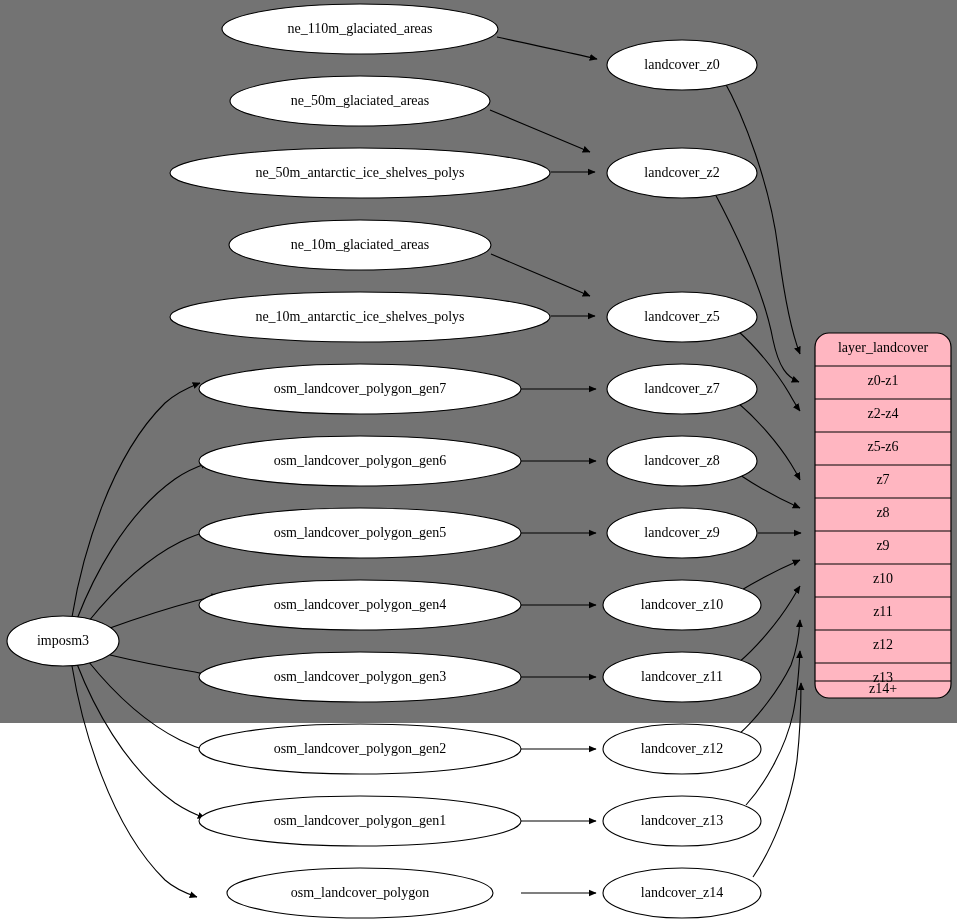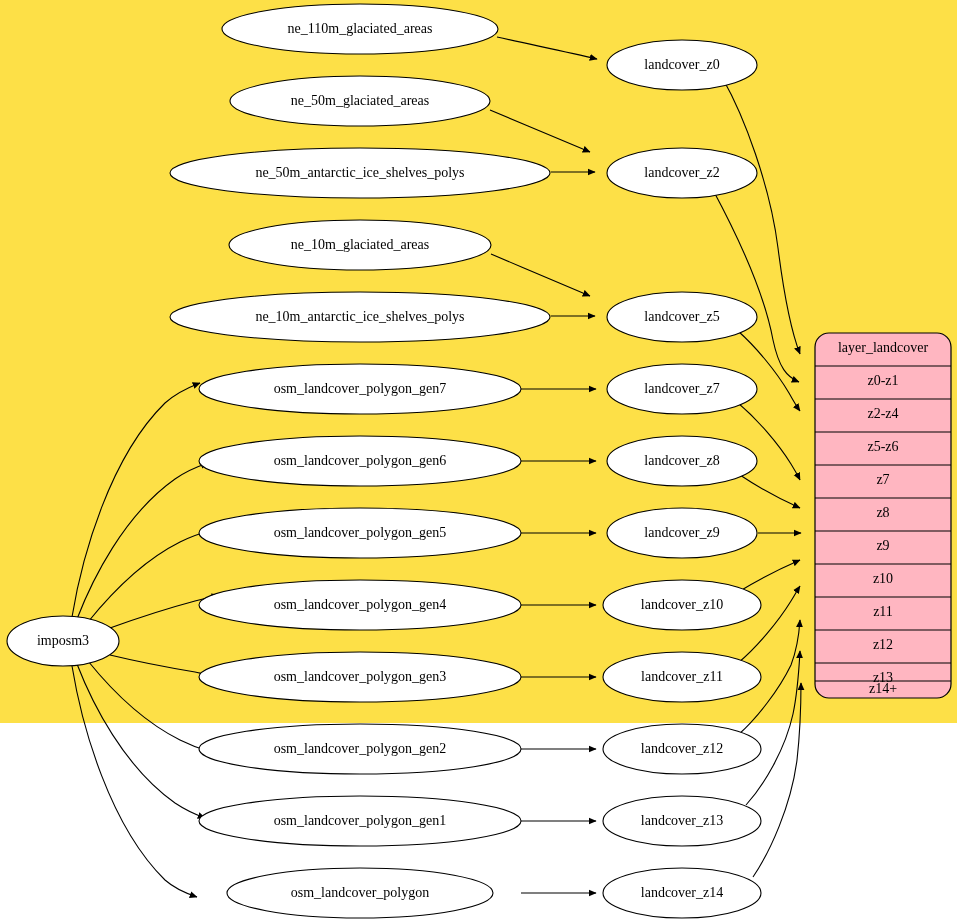--- a/index.html
+++ b/index.html
@@ -10,21 +10,21 @@
   body {
     width: 957px;
     height: 923px;
     font-family: "Liberation Serif", "DejaVu Serif", serif;
     overflow: hidden;
   }
   #graph-root {
     position: relative;
     width: 957px;
     height: 723px;
-    background: #fde047;
+    background: #737373;
   }
   svg#graph-svg {
     display: block;
     width: 957px;
     height: 923px;
   }
   .node-ellipse {
     fill: #ffffff;
     stroke: #000000;
     stroke-width: 1.1;

